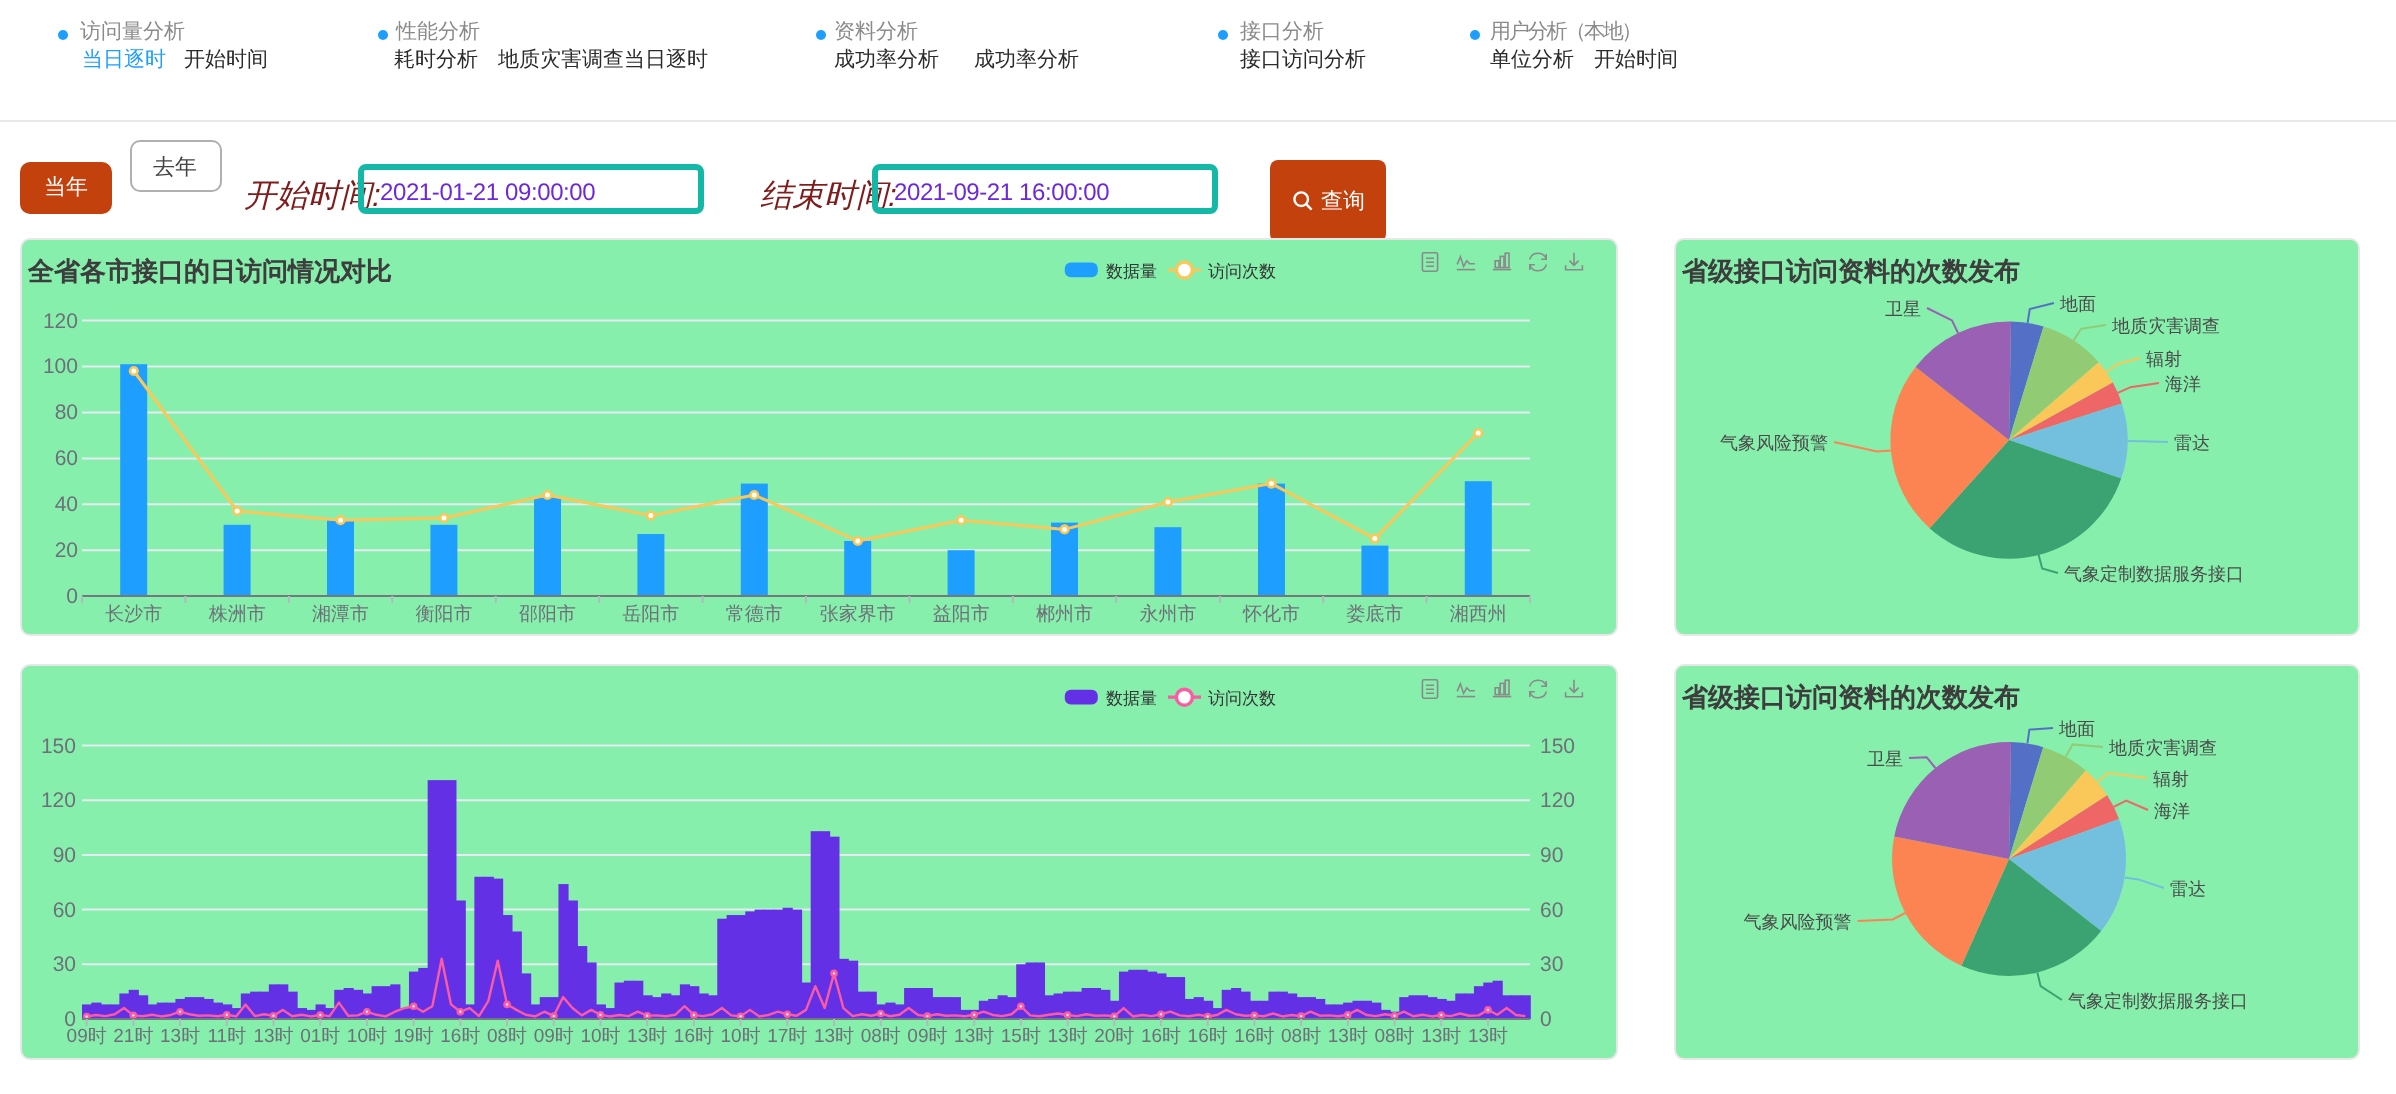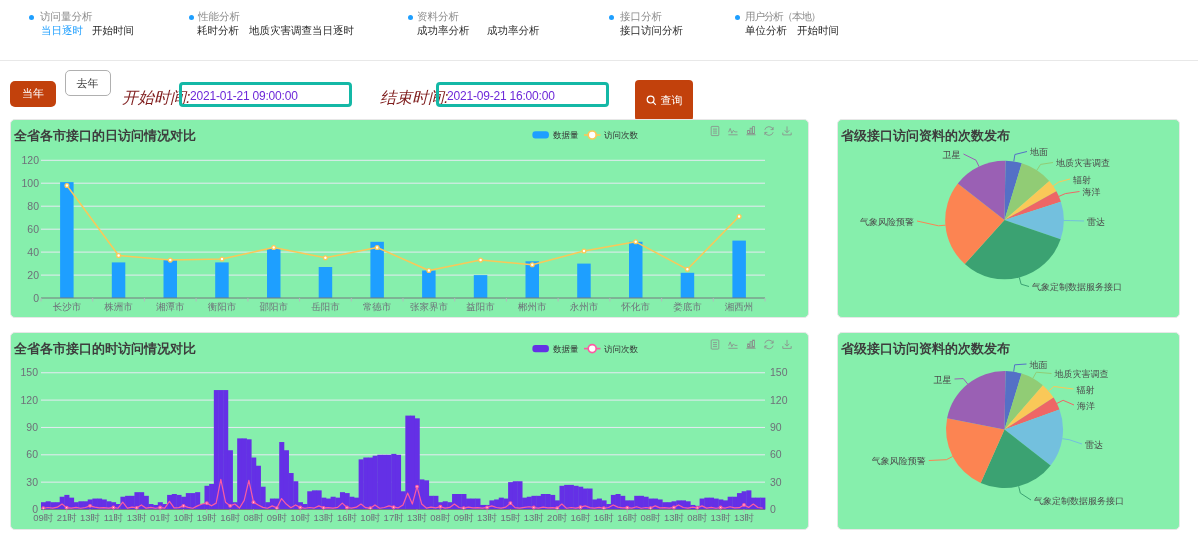--- a/index.html
+++ b/index.html
@@ -159,21 +159,20 @@
         <path d="M-4.1 4 L-4.1 1.4 L-1.6 1.4" fill="none"></path>
       </g>
       <g transform="translate(776,11)" stroke="#8a8a8a" fill="none" stroke-width="0.8">
         <path d="M0 -4.6 V1.4"></path>
         <path d="M-2.3 -0.7 L0 1.7 L2.3 -0.7"></path>
         <path d="M-4.2 1.6 V3.9 H4.2 V1.6"></path>
       </g>
     </svg>
   </div>
 <div class="panel" style="left:10px;top:332px;width:799px;height:198px">
-    <div class="ptitle" style="left:3px">全省各市接口的时访问情况对比</div>
     <svg width="797" height="196" style="position:absolute;left:0;top:0">
       <line x1="30" y1="149.15" x2="754" y2="149.15" stroke="#e5eaf3" stroke-width="1"></line>
       <line x1="30" y1="121.8" x2="754" y2="121.8" stroke="#e5eaf3" stroke-width="1"></line>
       <line x1="30" y1="94.45" x2="754" y2="94.45" stroke="#e5eaf3" stroke-width="1"></line>
       <line x1="30" y1="67.1" x2="754" y2="67.1" stroke="#e5eaf3" stroke-width="1"></line>
       <line x1="30" y1="39.75" x2="754" y2="39.75" stroke="#e5eaf3" stroke-width="1"></line>
       <text x="27" y="180.0" text-anchor="end" font-size="10.5" fill="#6E7079">0</text>
       <text x="759" y="180.0" font-size="10.5" fill="#6E7079">0</text>
       <text x="27" y="152.65" text-anchor="end" font-size="10.5" fill="#6E7079">30</text>
       <text x="759" y="152.65" font-size="10.5" fill="#6E7079">30</text>

